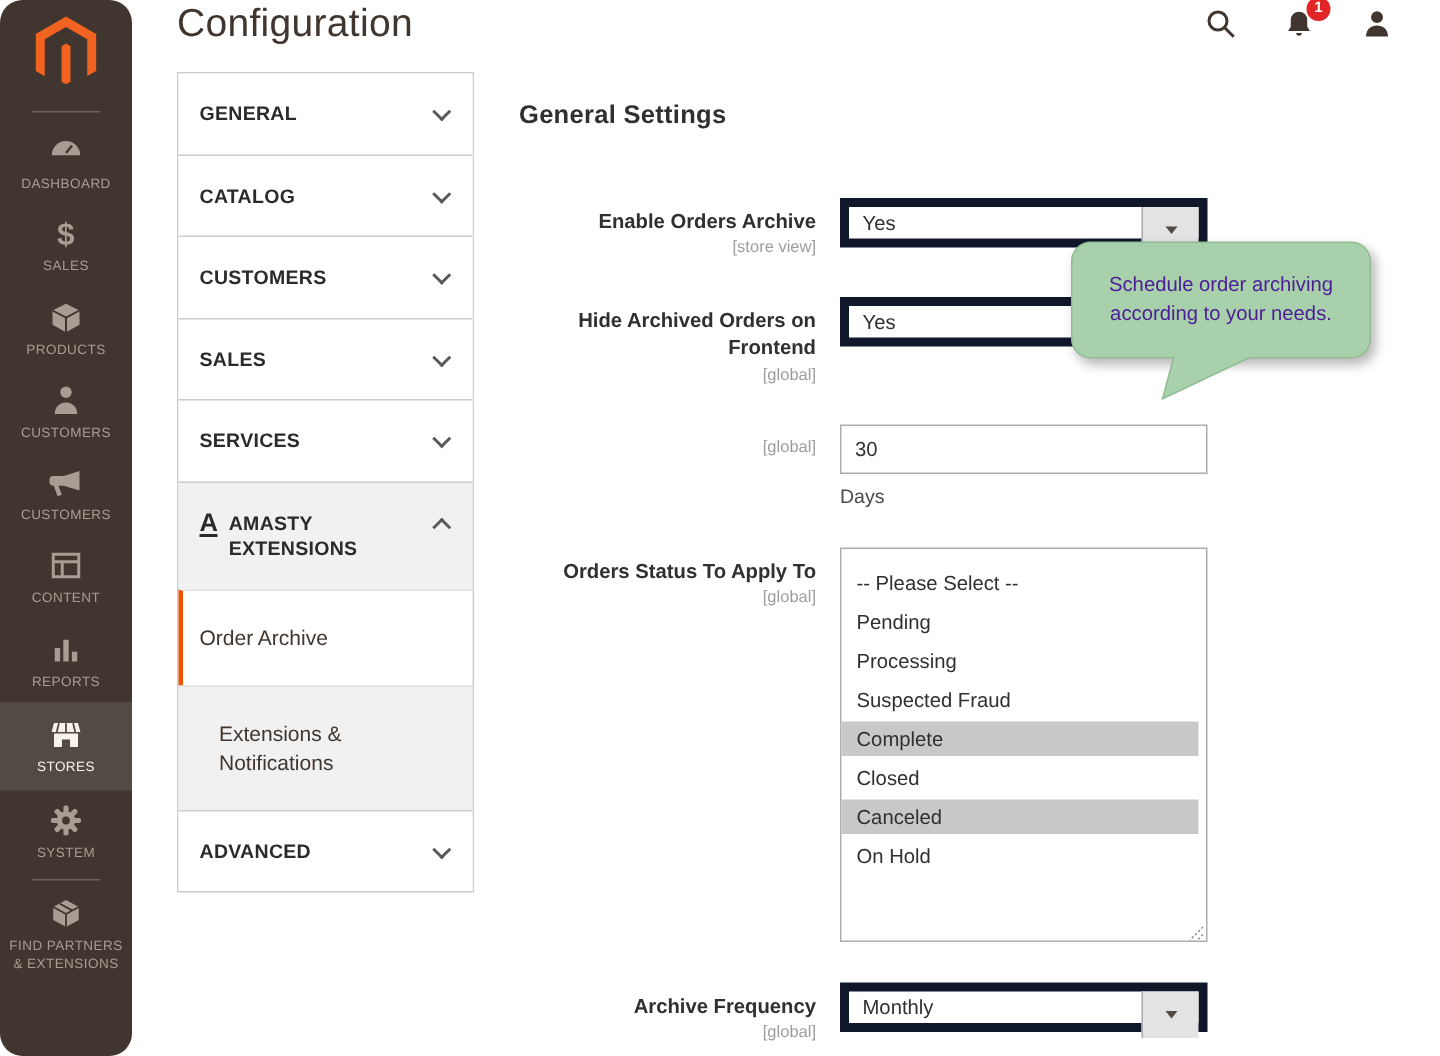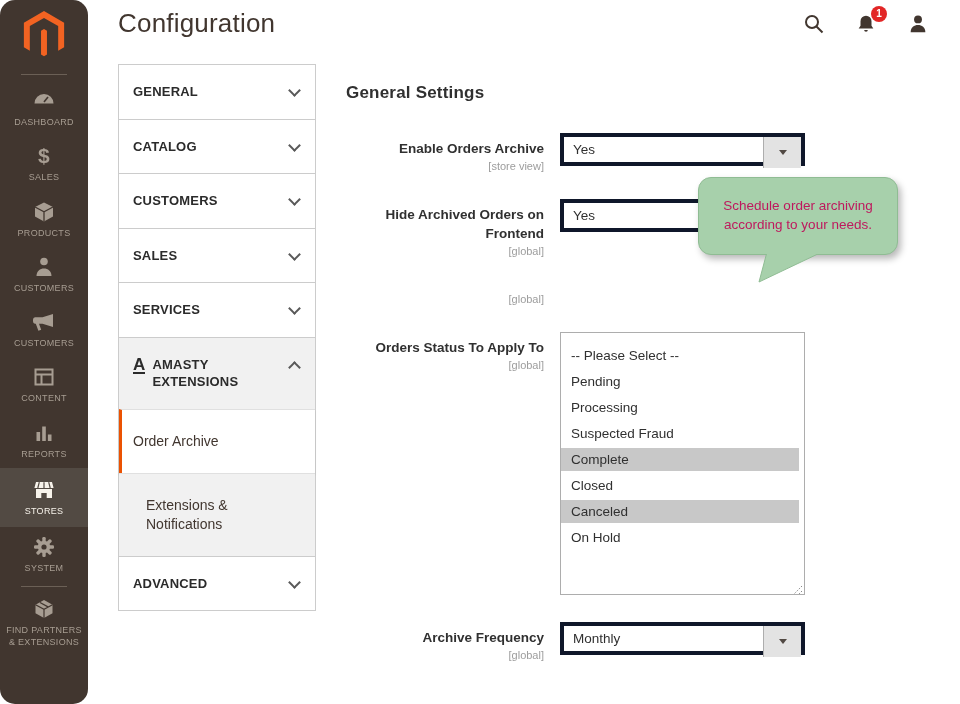--- a/index.html
+++ b/index.html
@@ -36,39 +36,39 @@
   .amasty-row .sec-lbl { display:flex; gap:7px; }
   .amasty-a { font-size:17px; font-weight:bold; line-height:1; border-bottom:2px solid #2b2b2b; padding-bottom:1px; height:18px; }
   .chev { width:9px; height:9px; border-right:2px solid #595959; border-bottom:2px solid #595959; display:inline-block; margin-top:3px; flex:0 0 9px; }
   .chev.down { transform:rotate(45deg); }
   .chev.up { transform:rotate(-135deg); margin-top:7px; }
   .cfg-sub { padding:22px 27px; font-size:14px; color:#41362f; cursor:pointer; background:#f1f1f1; border-top:1px solid #e0e0e0; line-height:1.35; }
   .cfg-sub.active { background:#fff; border-left:3px solid #eb5202; padding-left:11px; color:#41362f; box-shadow:0 2px 2px rgba(0,0,0,.08); }
 
   
   .main { flex:1; position:relative; padding-bottom:20px; }
-  .sec-title { font-size:17px; font-weight:600; color:#303030; margin:36px 0 30px; letter-spacing:.2px; }
+  .sec-title { font-size:17px; font-weight:600; color:#303030; margin:36px 0 45px; letter-spacing:.2px; }
   .row { display:flex; margin-bottom:27px; }
   .f-label { width:198px; flex:0 0 198px; text-align:right; padding-top:7px; }
   .f-label .lbl { font-weight:600; font-size:13.5px; color:#303030; line-height:1.35; }
   .f-label .scope { font-size:11px; color:#9d9d9d; margin-top:2px; }
   .f-ctrl { margin-left:16px; width:245px; flex:0 0 245px; }
-  .selbox { position:relative; height:33px; border:4px solid #0f172a; background:#fff; display:flex; align-items:center; padding-left:9px; font-size:13.5px; color:#303030; cursor:pointer; }
+  .selbox { position:relative; height:33px; border:6px solid #0f172a; background:#fff; display:flex; align-items:center; padding-left:9px; font-size:13.5px; color:#303030; cursor:pointer; }
   .selbtn { position:absolute; right:0; top:0; width:38px; height:31px; background:#e3e3e3; border-left:1px solid #adadad; display:flex; align-items:center; justify-content:center; cursor:pointer; }
   .selarrow { width:0; height:0; border-left:4px solid transparent; border-right:4px solid transparent; border-top:5px solid #514943; }
   .txtinput { width:100%; height:33px; border:1px solid #adadad; padding:0 9px; font-size:13.5px; color:#303030; font-family:inherit; background:#fff; }
   .note { margin-top:7px; font-size:13px; color:#4a4a4a; }
   .multisel { position:relative; border:1px solid #adadad; height:263px; background:#fff; padding:8px 0 0; overflow:hidden; }
   .opt { font-size:13.5px; color:#303030; padding:4px 0 4px 10px; margin:3px 5px 3px 0; cursor:pointer; }
   .opt.selected { background:#c8c8c8; }
   .resize-h { position:absolute; right:1px; bottom:1px; width:11px; height:11px; cursor:nwse-resize; }
   .gap-sm { margin-bottom:23px; }
 
   
-  .bubble { position:absolute; left:352px; top:130px; width:200px; background:#a7d0ab; border:1px solid #8fbc93; border-radius:13px; padding:19px 12px; text-align:center; font-size:13.5px; line-height:1.4; color:#be185d; box-shadow:3px 4px 7px rgba(0,0,0,.28); z-index:6; }
+  .bubble { position:absolute; left:368px; top:130px; width:200px; background:#a7d0ab; border:1px solid #8fbc93; border-radius:13px; padding:19px 12px; text-align:center; font-size:13.5px; line-height:1.4; color:#4c1d95; box-shadow:3px 4px 7px rgba(0,0,0,.28); z-index:6; }
   .bubble .tail { position:absolute; left:38px; top:100%; margin-top:-2px; }
 </style>
 </head>
 <body>
 
 <div class="app">
 
   <aside class="sidebar">
     <div class="logo">
       <svg width="46" height="50" viewBox="0 0 48 52">
@@ -255,20 +255,24 @@
               <span class="selbtn">
                   <span class="selarrow"></span>
                 </span>
             </div>
           </div>
         </div>
 
         <div class="row">
           <div class="f-label">
             <div class="scope">[global]</div>
+          </div>
+          <div class="f-ctrl">
+            <input class="txtinput" type="text" value="30" style="">
+            <div class="note">Days</div>
           </div>
         </div>
 
         <div class="row">
           <div class="f-label">
             <div class="lbl">Orders Status To Apply To</div>
             <div class="scope">[global]</div>
           </div>
           <div class="f-ctrl">
             <div class="multisel">

